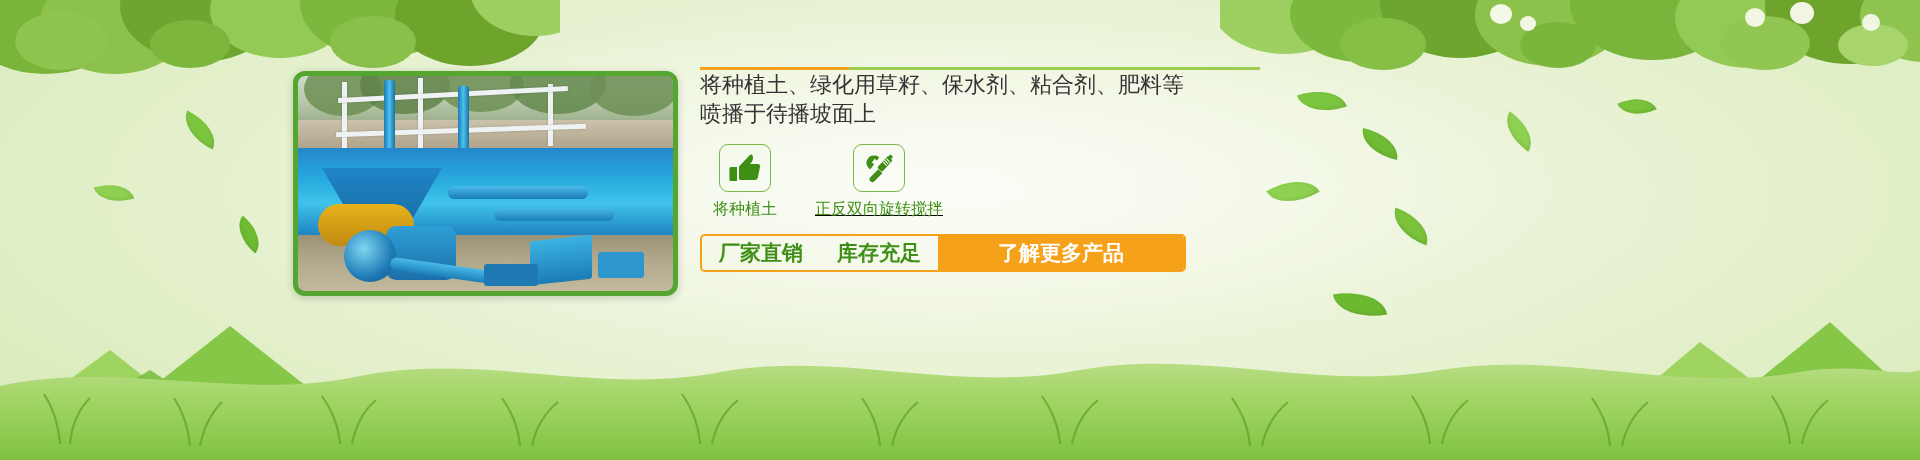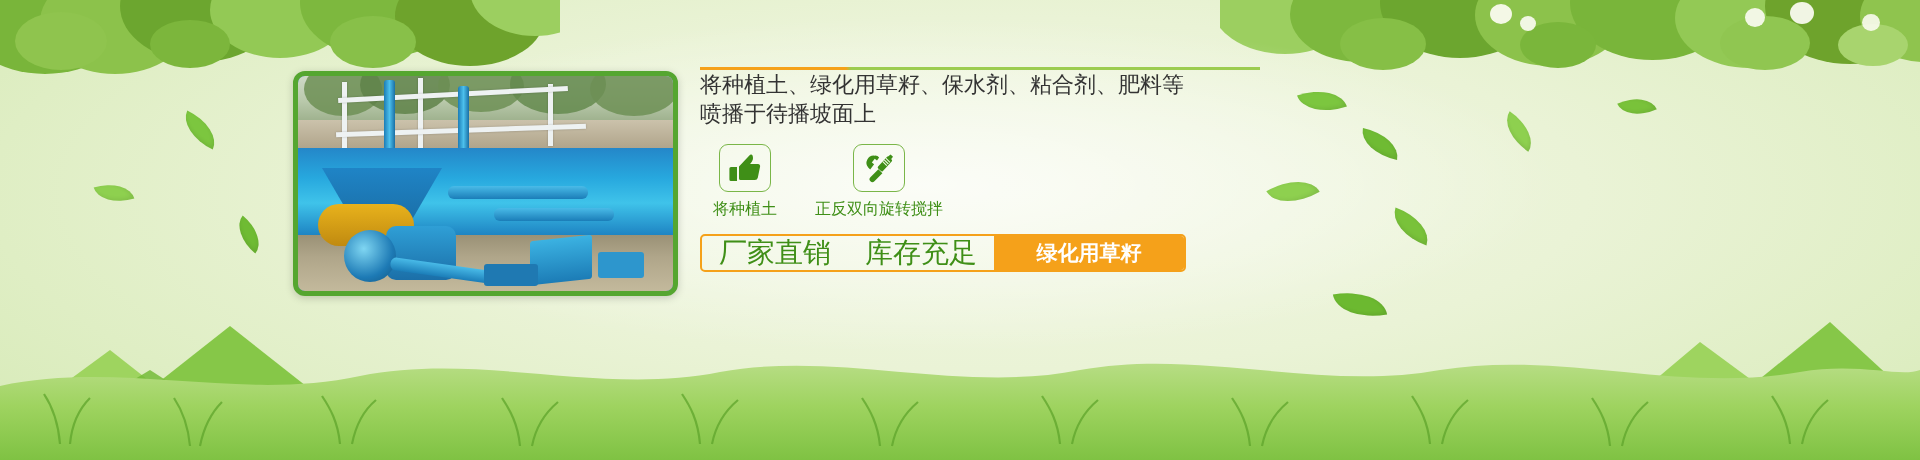--- a/index.html
+++ b/index.html
@@ -157,35 +157,35 @@
     background:transparent;
   }
   .feat-icon svg { display:block; }
   .feat-label {
     margin-top:7px;
     font-size:16px;
     color:#3f8f17;
     white-space:nowrap;
   }
   .f1 { width:90px; }
-  .f2 { width:178px; }
+  .f2 { width:178px;text-decoration:underline; }
   .f3 { width:200px; }
 
   
   .badges {
     margin-top:14px;
     display:flex; align-items:stretch;
     width:486px; height:38px;
     border:2px solid #f5a11a;
     border-radius:5px;
     overflow:hidden;
   }
   .badge {
     display:flex; align-items:center; justify-content:center;
-    font-size:28px; font-weight:normal;
+    font-size:21px; font-weight:bold;
     color:#3f8f17;
     padding:0 17px;
     white-space:nowrap;
   }
   .badge-cta {
     background:#f5a11a;
     color:#fff;
     flex:1;
     font-size:21px; font-weight:bold;
     display:flex; align-items:center; justify-content:center;
@@ -359,17 +359,17 @@
         </div>
         <div class="feat-label">正反双向旋转搅拌</div>
       </div>
 
 
     </div>
 
     <div class="badges">
       <div class="badge">厂家直销</div>
       <div class="badge">库存充足</div>
-      <div class="badge-cta">绿化用草籽</div>
+      <div class="badge-cta">了解更多产品</div>
     </div>
 
   </div>
 </div>
 
 </body></html>

